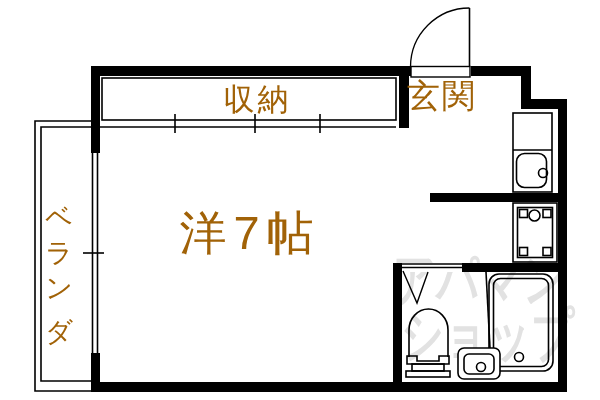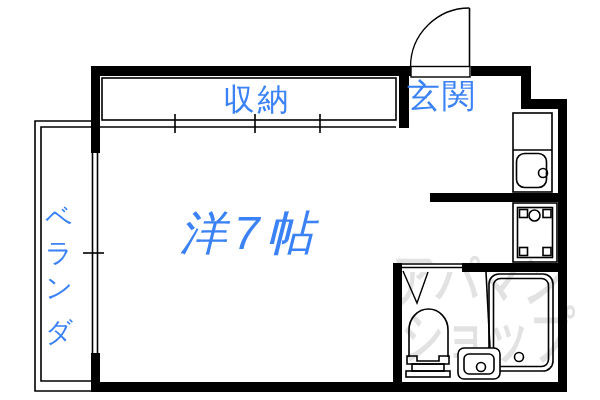--- a/index.html
+++ b/index.html
@@ -1,24 +1,24 @@
 <!DOCTYPE html>
 <html><head>
 <meta charset="utf-8">
 <style>
   html,body{margin:0;padding:0;background:#888;}
   .plan{
     position:relative;width:600px;height:400px;background:#fff;overflow:hidden;
     font-family:"Liberation Sans","DejaVu Sans",sans-serif;color:#000;
   }
   .plan svg{position:absolute;left:0;top:0;z-index:2;}
-  .lbl{position:absolute;z-index:3;color:#3b82f6;line-height:1;white-space:nowrap;}
+  .lbl{position:absolute;z-index:3;color:#a16207;line-height:1;white-space:nowrap;}
   .lbl-storage{left:150px;top:84px;width:215px;text-align:center;font-size:31px;letter-spacing:3px;}
   .lbl-entrance{left:407px;top:79px;width:96px;text-align:left;font-size:33px;letter-spacing:2px;}
-  .lbl-room{left:128px;top:209px;width:244px;text-align:center;font-size:47px;letter-spacing:7px;font-style:italic;}
+  .lbl-room{left:128px;top:209px;width:244px;text-align:center;font-size:47px;letter-spacing:7px;}
   .lbl-veranda{left:45px;top:187px;font-size:27px;writing-mode:vertical-rl;text-orientation:upright;letter-spacing:6px;}
   .wm{
     position:absolute;z-index:1;color:#e2e2e2;font-weight:bold;font-size:58px;line-height:1;
     letter-spacing:0px;transform:scaleX(0.73);transform-origin:left top;white-space:nowrap;
   }
   .wm1{left:393px;top:250px;}
   .wm2{left:401px;top:306px;}
 </style>
 </head>
 <body>

